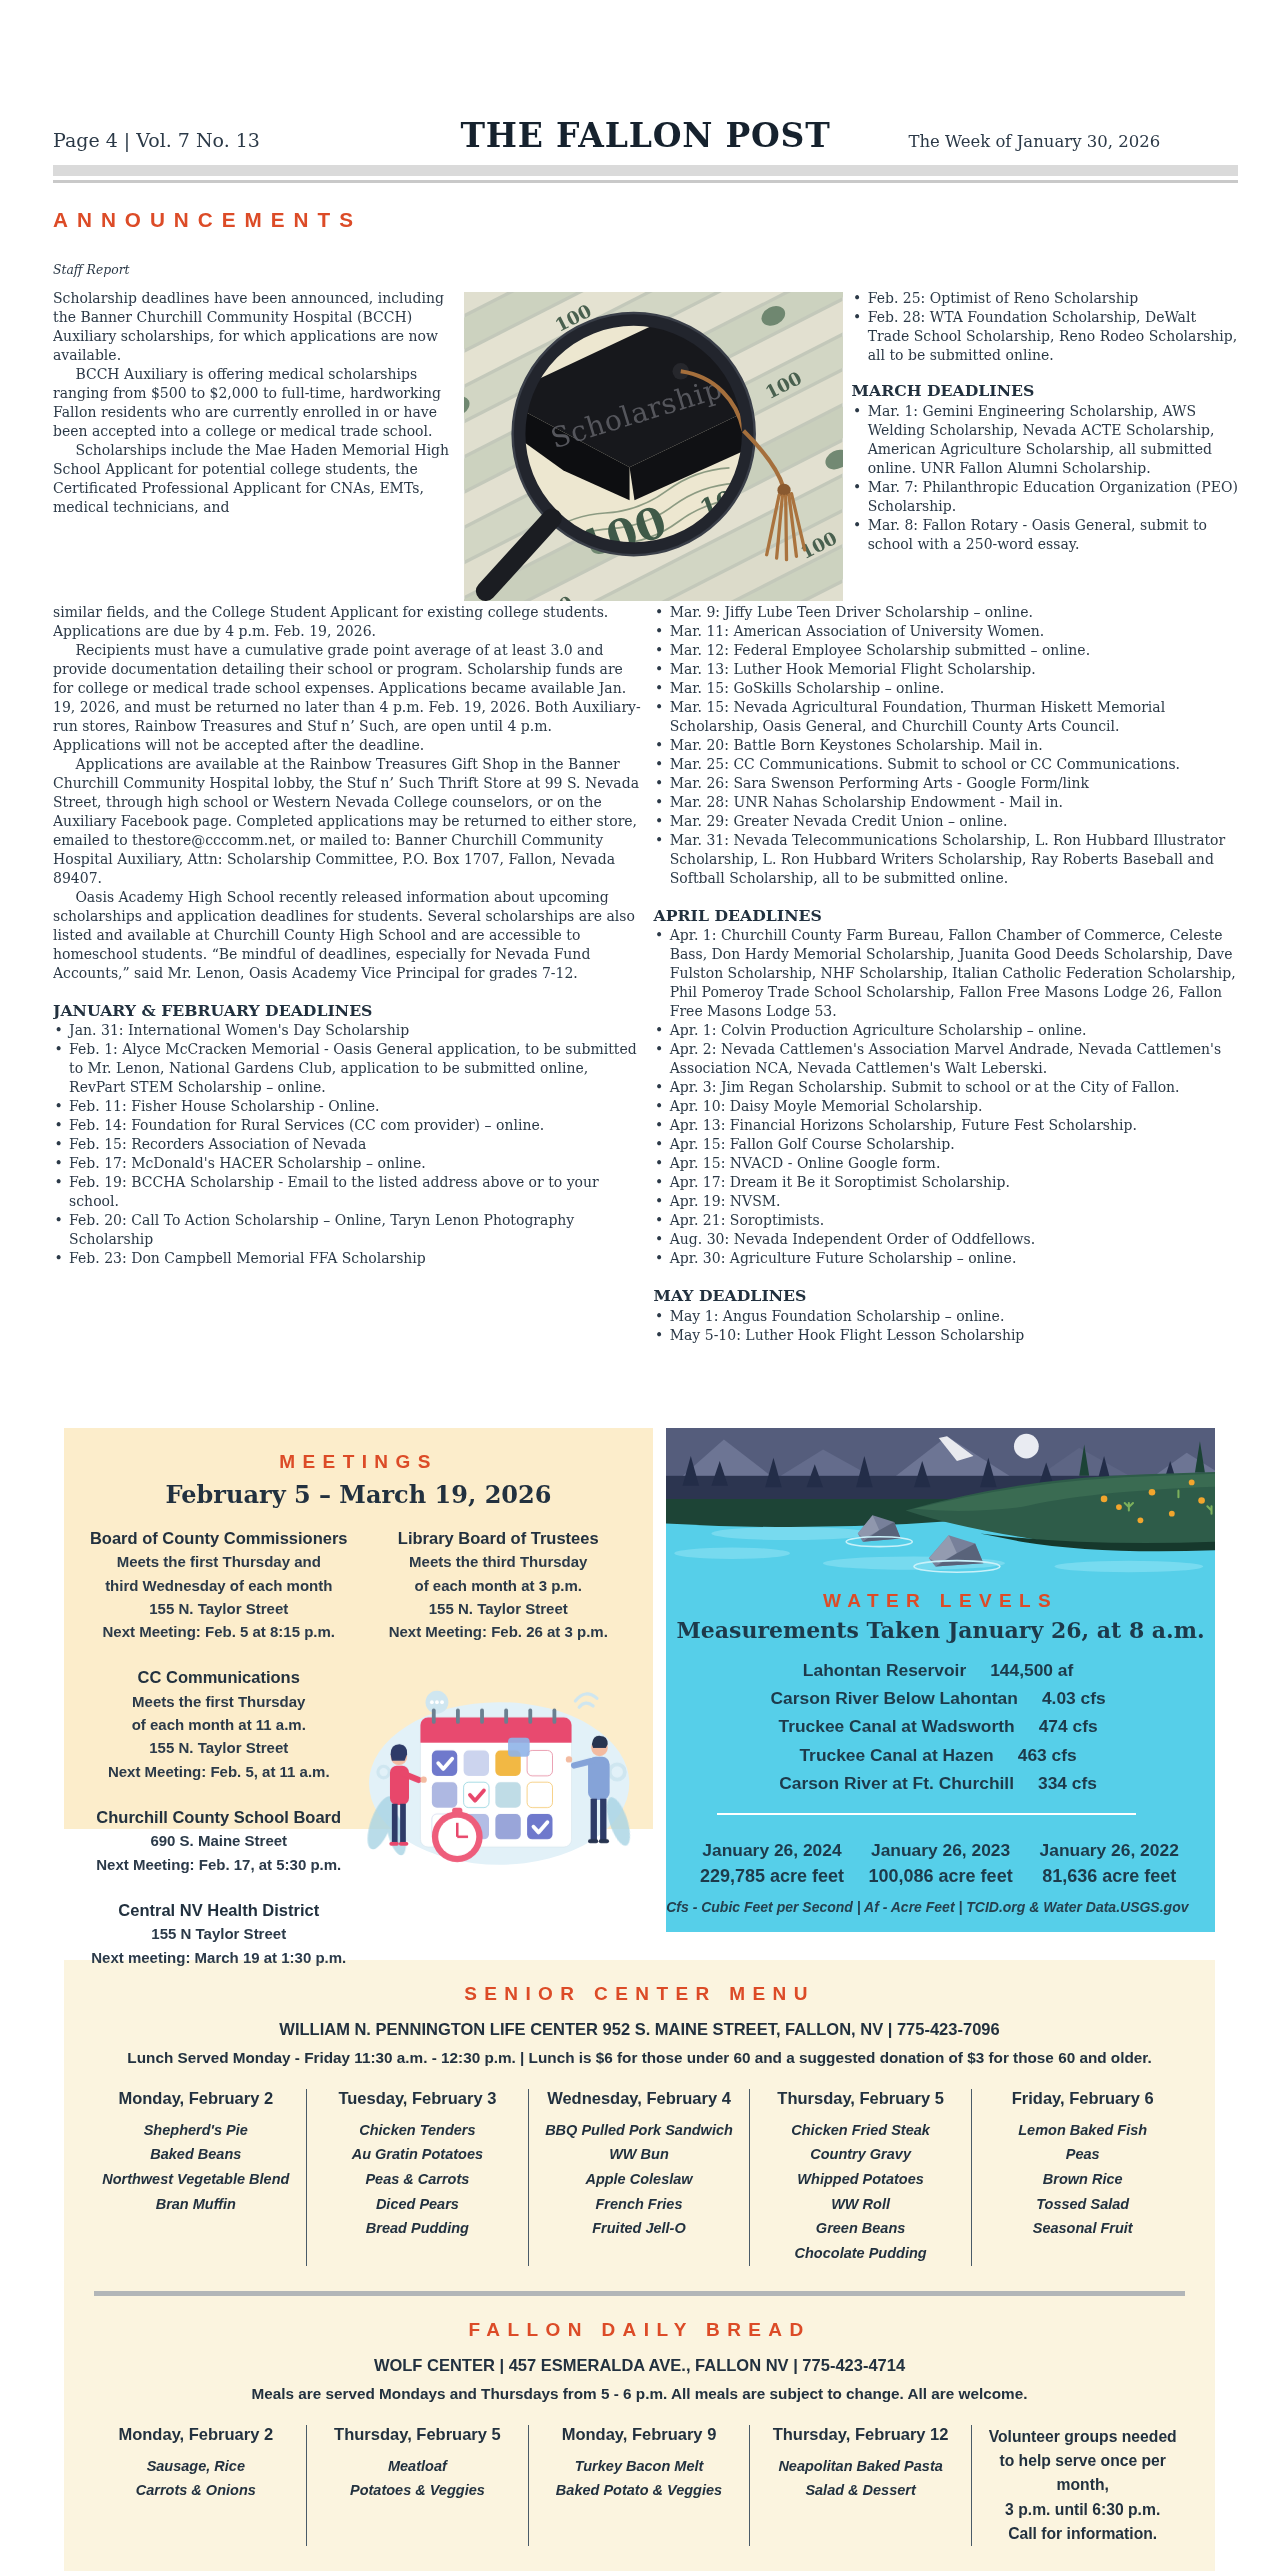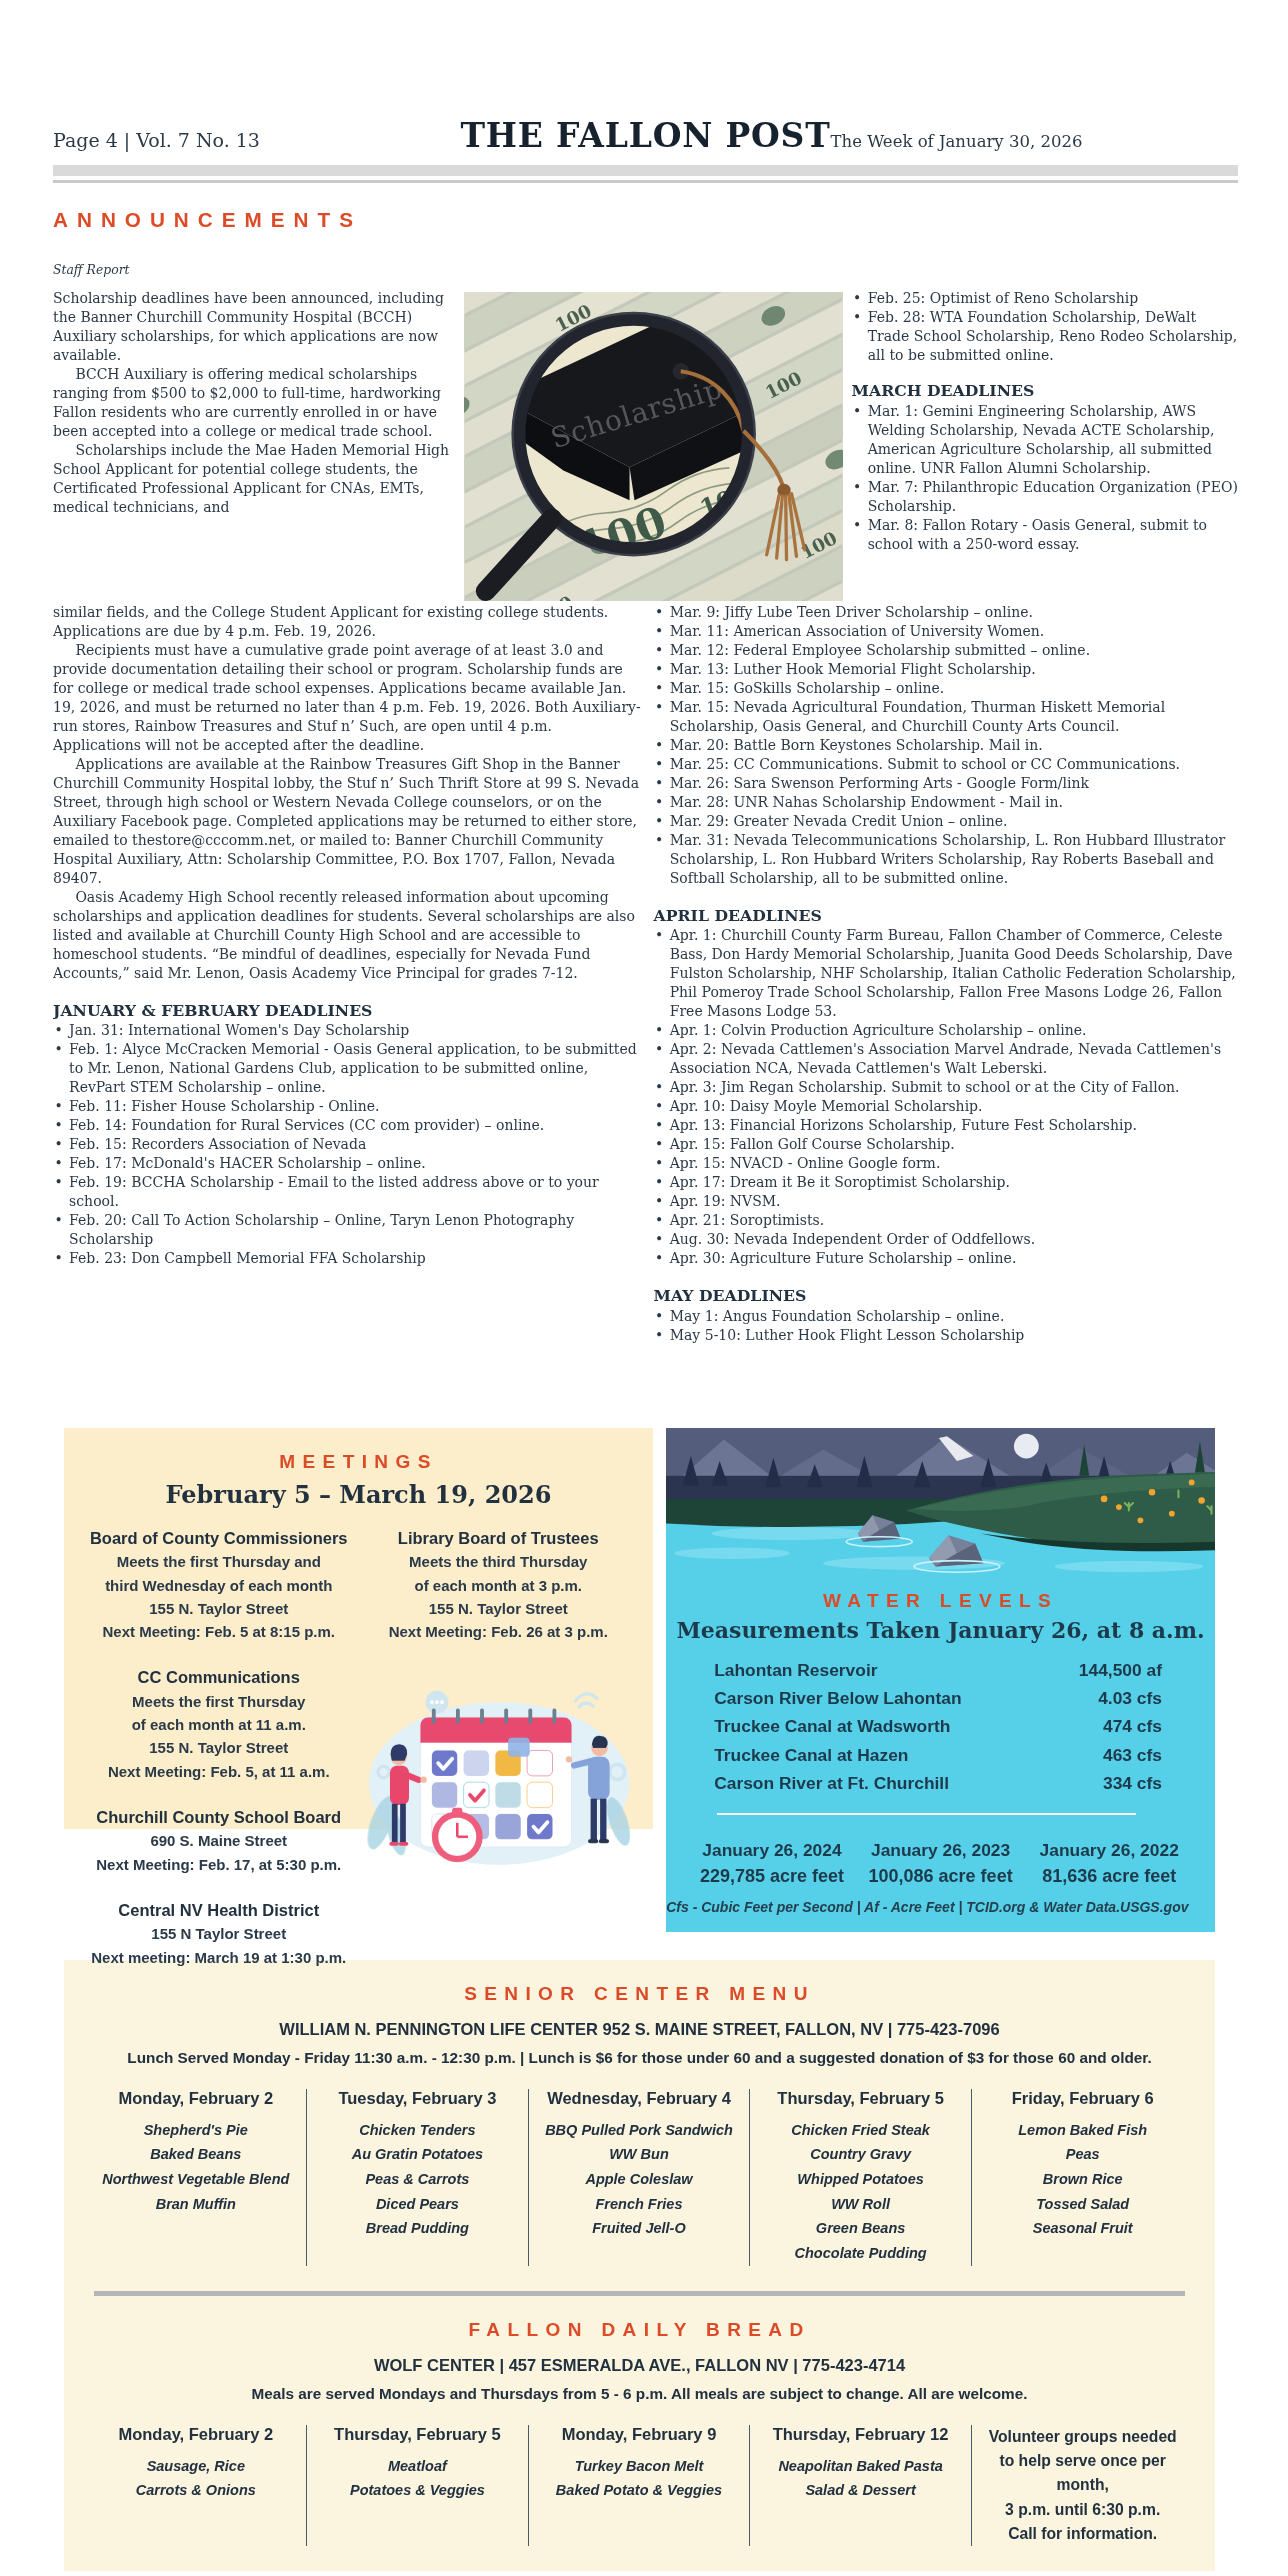--- a/index.html
+++ b/index.html
@@ -3,21 +3,21 @@
 <meta charset="utf-8">
 <style>
   html,body{margin:0;padding:0;background:#ffffff;}
   body{width:1288px;height:2576px;overflow:hidden;font-family:"DejaVu Serif",serif;color:#2b3947;}
   .content{padding:0 50px 0 53px;}
 
   
   .mast-row{display:grid;grid-template-columns:1fr auto 1fr;align-items:baseline;margin-top:116px;}
   .mast-left{font-size:19px;}
   .mast-center{font-size:33px;font-weight:bold;letter-spacing:0.8px;color:#16222e;}
-  .mast-right{font-size:16.5px;text-align:left;}
+  .mast-right{font-size:16.5px;text-align:center;}
   .rule-thick{height:10.7px;background:#dadada;margin-top:10px;}
   .rule-thin{height:3.3px;background:#c9c9c9;margin-top:4.1px;}
 
   .section-label{margin-top:25px;text-align:left;font-family:"Liberation Sans",sans-serif;font-weight:bold;font-size:20.7px;letter-spacing:9px;color:#dc4b27;}
   .headline{margin:11.6px 0 0;text-align:center;font-size:39px;font-weight:bold;color:#1f2e3c;letter-spacing:-0.4px;}
   .byline{margin-top:30px;font-style:italic;font-size:12.4px;}
 
   
   .article-wrap{height:1118px;overflow:hidden;margin-top:11.6px;}
   .article-top{display:grid;grid-template-columns:403px 379px 1fr;column-gap:8.3px;align-items:start;}
@@ -45,21 +45,21 @@
   .meet-grid{display:grid;grid-template-columns:1fr 1fr;margin-top:20px;row-gap:25px;text-align:center;font-family:"Liberation Sans",sans-serif;color:#22313f;}
   .meet-left{display:flex;flex-direction:column;gap:25px;}
   .meet-name{font-size:16.5px;font-weight:bold;}
   .meet-lines{font-size:15px;font-weight:bold;line-height:1.55;white-space:pre-line;margin-top:2.5px;color:#2b3a49;}
   .meet-illustration{margin-top:5px;}
 
   .water-box{flex:1;height:504px;background:#56cfe9;box-sizing:border-box;overflow:hidden;}
   .water-box .box-subtitle{font-size:22px;color:#1d3a4b;margin-top:5px;}
   .water-illustration svg{display:block;}
   .water-rows{margin:13.2px 53px 0 48px;font-family:"Liberation Sans",sans-serif;font-weight:bold;color:#1d3a4b;}
-  .water-row{display:flex;justify-content:space-between;font-size:17.4px;padding:3.7px 0;gap:24px;}
+  .water-row{display:flex;justify-content:center;font-size:17.4px;padding:3.7px 0;gap:24px;}
   .water-divider{height:2.5px;background:#ffffff;margin:15px 79px 0 51px;}
   .water-history{display:grid;grid-template-columns:1fr 1fr 1fr;margin:25px 21.5px 0;text-align:center;font-family:"Liberation Sans",sans-serif;font-weight:bold;color:#1d3a4b;}
   .hist-date{font-size:17.4px;}
   .hist-value{font-size:18px;margin-top:5px;}
   .water-footnote{margin-top:11.6px;text-align:left;font-family:"Liberation Sans",sans-serif;font-weight:bold;font-style:italic;font-size:14px;color:#24404f;}
 
   
   .menu-box{margin:28px 73px 0 64px;background:#fbf4df;padding:23px 21.5px 25px;box-sizing:border-box;min-height:513px;}
   .menu-line1{margin-top:15px;text-align:center;font-family:"Liberation Sans",sans-serif;font-weight:bold;font-size:16.5px;color:#22313f;}
   .menu-line2{margin-top:10px;text-align:center;font-family:"Liberation Sans",sans-serif;font-weight:bold;font-size:15.3px;color:#22313f;}

